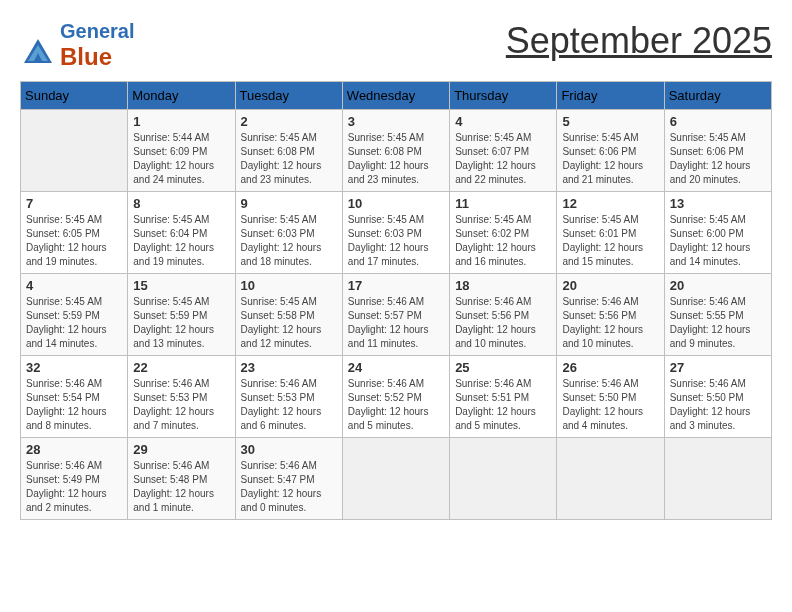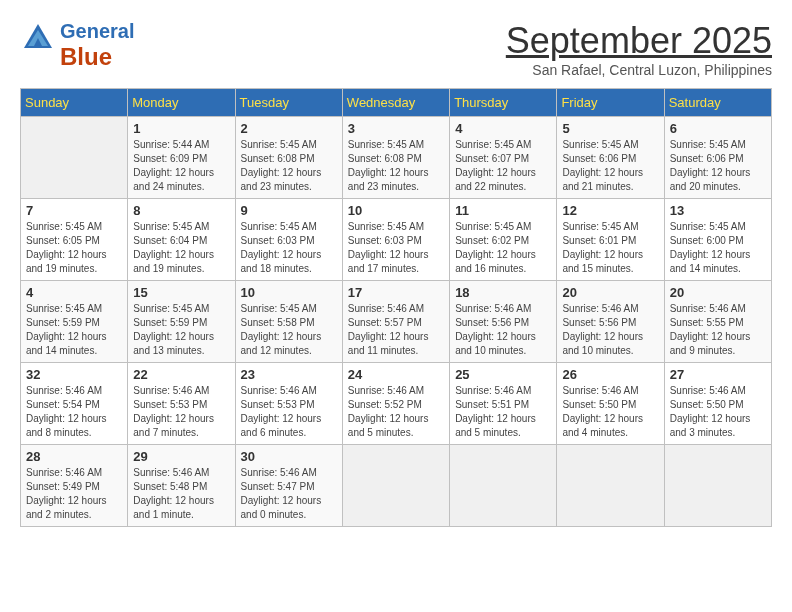--- a/index.html
+++ b/index.html
@@ -11,21 +11,21 @@
       padding: 20px;
     }
     .header {
       display: flex;
       justify-content: space-between;
       align-items: flex-start;
       margin-bottom: 10px;
     }
     .logo {
       display: flex;
-      align-items: flex-start;
+      align-items: flex-end;
     }
     .logo-icon {
       width: 36px;
       height: 36px;
       margin-right: 4px;
       position: relative;
     }
     .title-block {
       text-align: right;
     }
@@ -39,21 +39,21 @@
       font-size: 14px;
       color: #555;
     }
     table {
       width: 100%;
       border-collapse: collapse;
       font-size: 11px;
     }
     thead tr th {
       background-color: #2e6db4;
-      color: #fde047;
+      color: #000000;
       padding: 6px 4px;
       text-align: left;
       font-size: 13px;
       font-weight: normal;
       border: 1px solid #c0c0c0;
     }
     td {
       border: 1px solid #c0c0c0;
       vertical-align: top;
       padding: 4px 5px;
@@ -93,21 +93,20 @@
         <polygon points="18,10 28,26 22,26 18,18 14,26 8,26" fill="#5a9fd4"></polygon>
       </svg>
     </div>
     <div>
       <div style="font-size:20px;font-weight:bold;color:#2e6db4;">General</div>
       <div style="font-size:24px;font-weight:bold;color:#c2410c;">Blue</div>
     </div>
   </div>
   <div class="title-block">
     <div class="month-title">September 2025</div>
-    <div class="subtitle">San Rafael, Central Luzon, Philippines</div>
   </div>
 </div>
 
 <table>
   <thead>
     <tr>
     <th>Sunday</th>
         <th>Monday</th>
         <th>Tuesday</th>
         <th>Wednesday</th>

